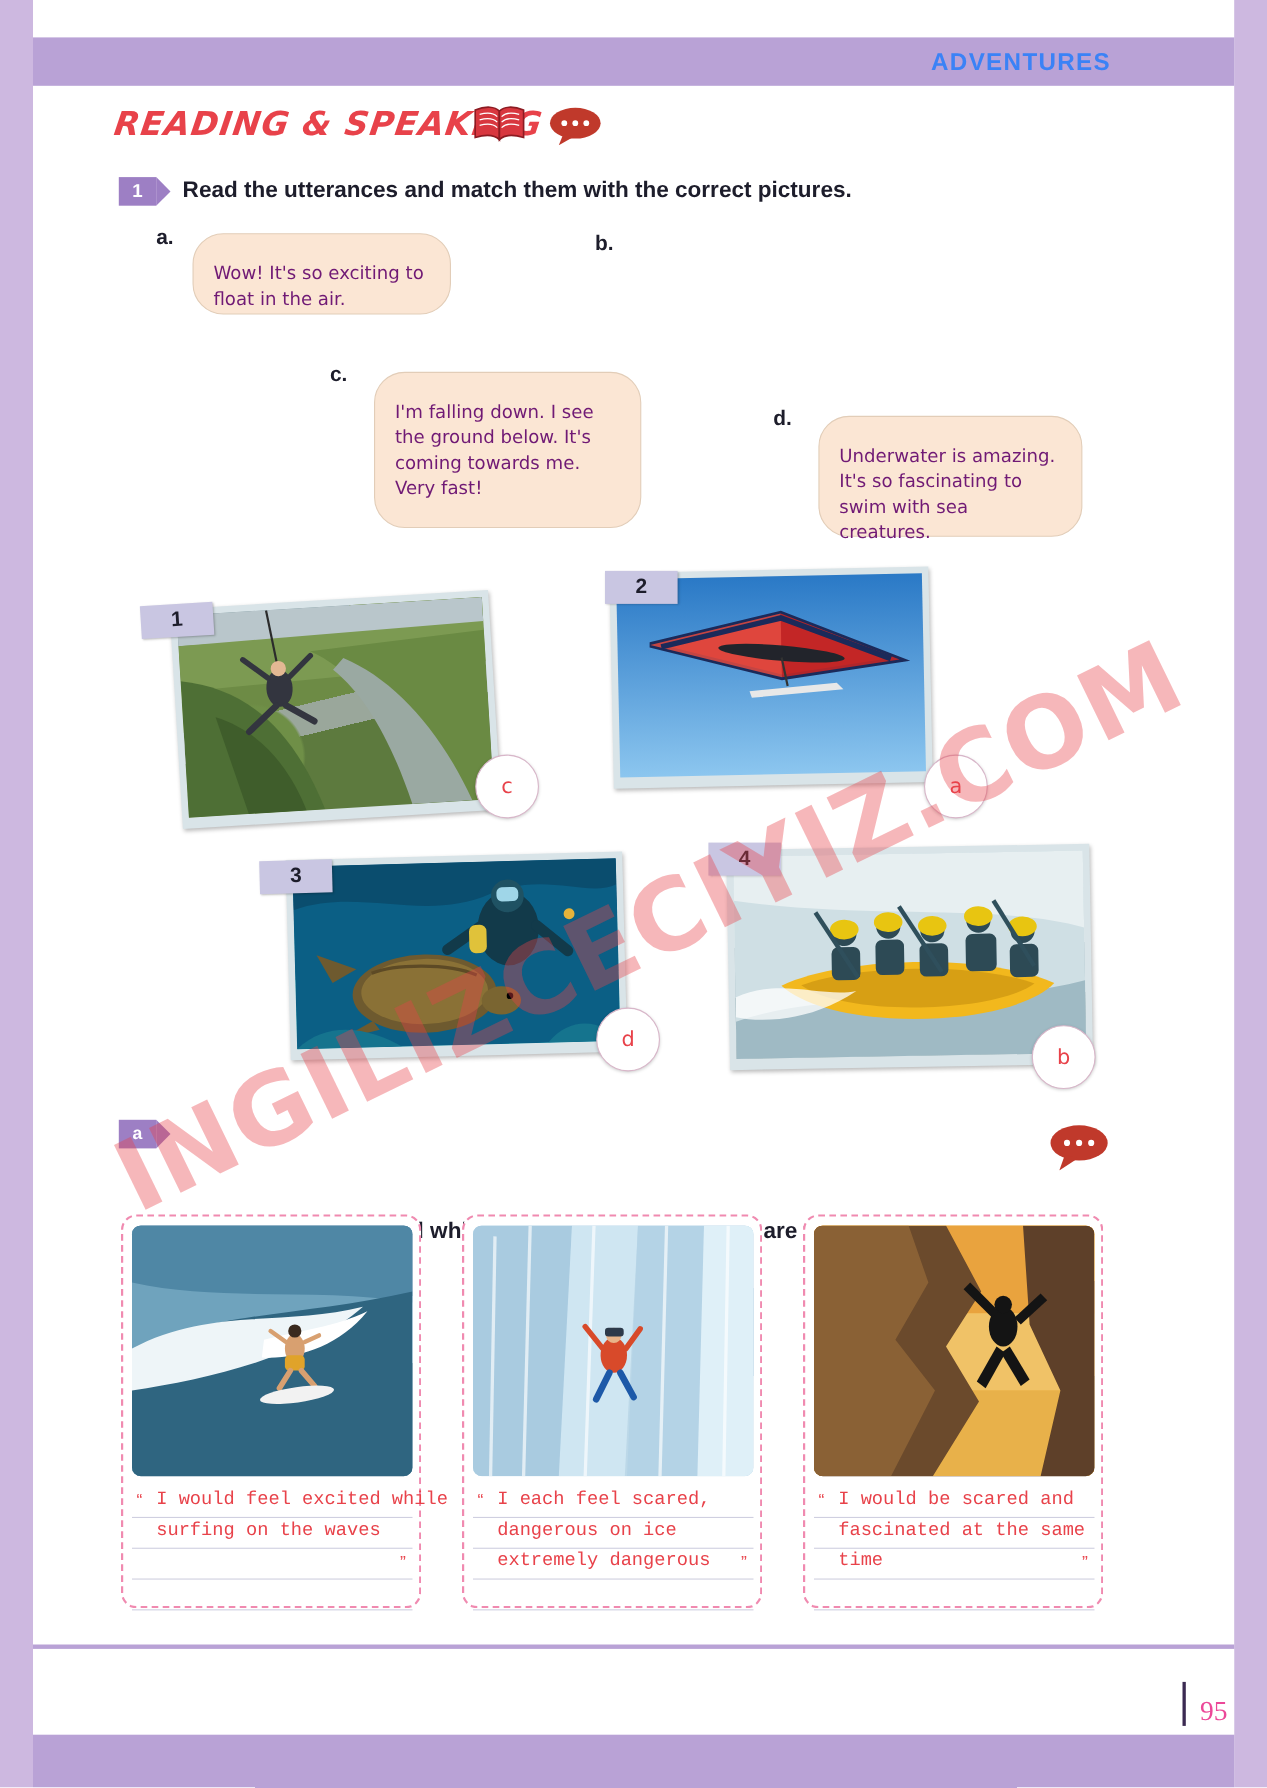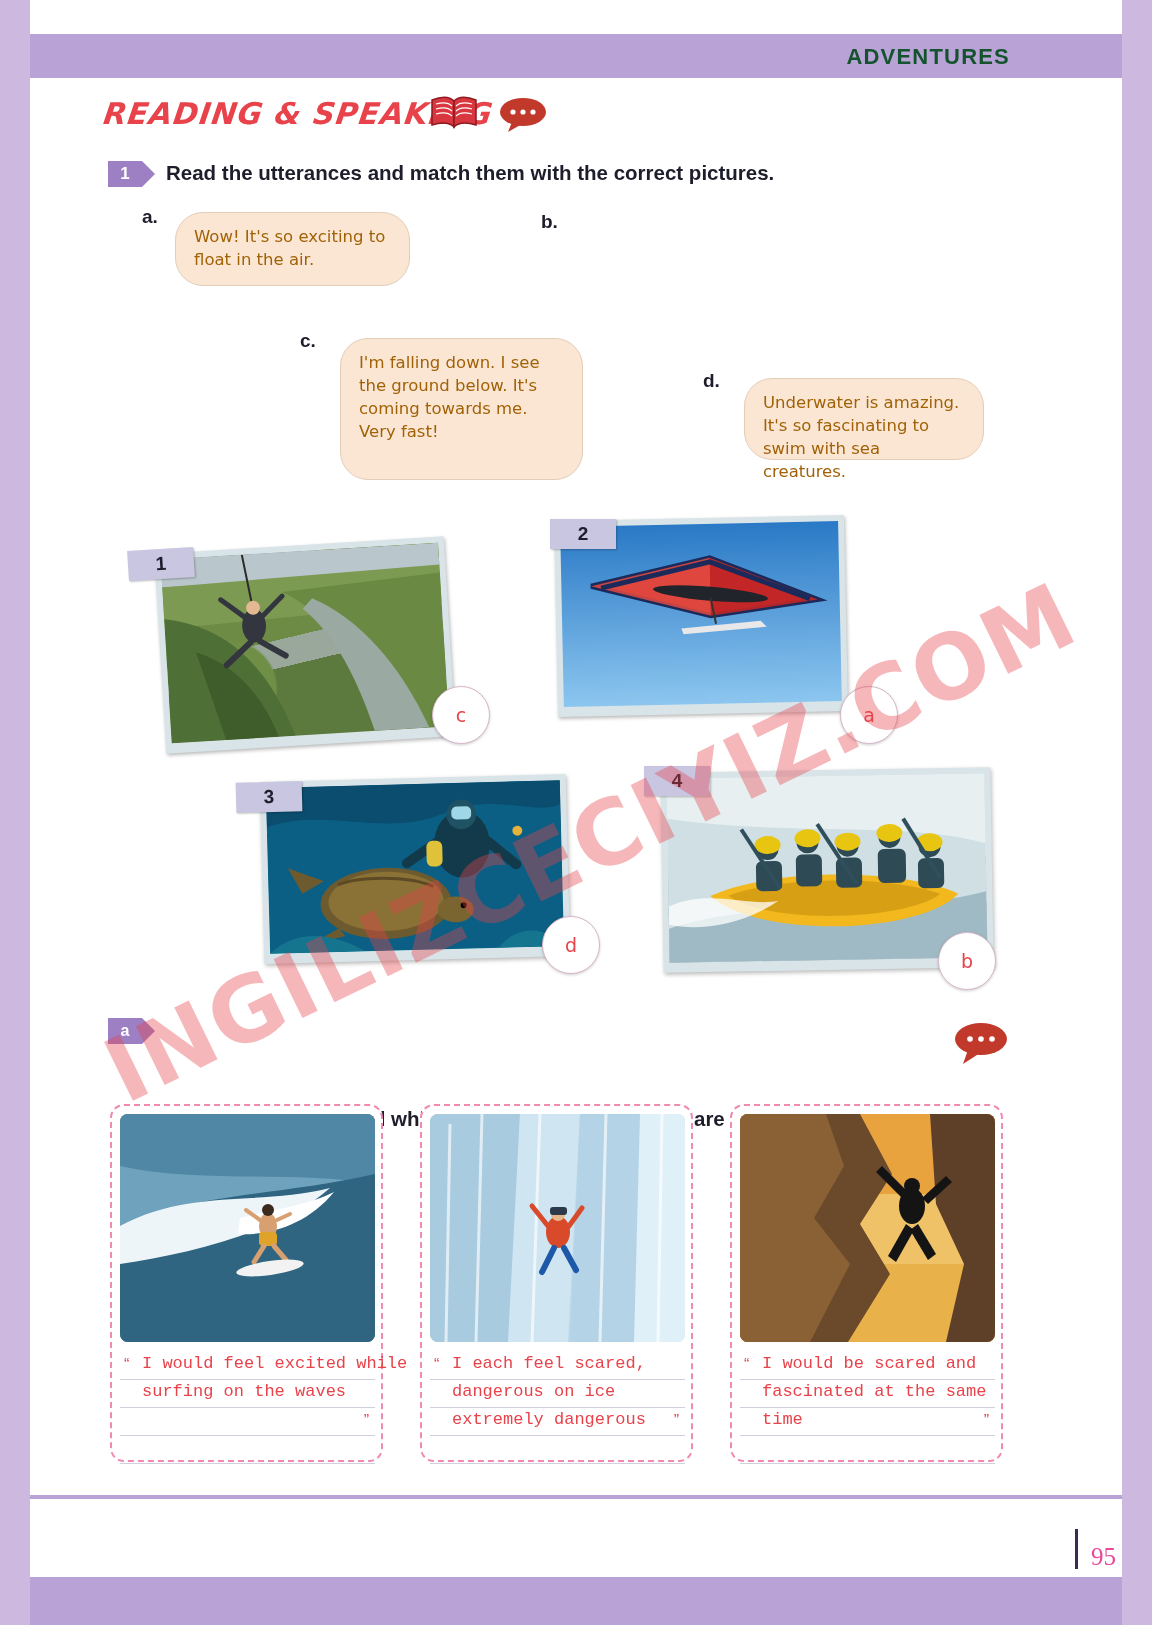--- a/index.html
+++ b/index.html
@@ -39,21 +39,21 @@
     left: 30px; top: 34px;
     width: 1092px; height: 44px;
     background: #b9a2d6;
   }
   .header-title {
     position: absolute;
     right: 142px; top: 44px;
     font-size: 22px;
     font-weight: bold;
     letter-spacing: 1.2px;
-    color: #14532d;
+    color: #3b82f6;
   }
   .footer-band {
     position: absolute;
     left: 30px; bottom: 0px;
     width: 1092px; height: 130px;
     background: #b9a2d6;
   }
   .footer-white {
     position: absolute;
     left: 30px; bottom: 48px;
@@ -130,23 +130,23 @@
     font-size: 19px;
     font-weight: bold;
     color: #1d1d2b;
   }
   .bubble {
     position: absolute;
     background: #fbe6d4;
     border: 1px solid #e2cdb8;
     border-radius: 28px;
     font-size: 16.5px;
-    color: #a16207;
+    color: #701a75;
     line-height: 23px;
-    padding: 12px 18px;
+    padding: 24px 18px;
     box-sizing: border-box;
     font-family: "DejaVu Sans", sans-serif;
   }
   .bubble.yellow {
     background: #fcf4cf;
     border-color: #e9dfae;
   }
   .tail {
     position: absolute;
     width: 0; height: 0;
@@ -322,21 +322,21 @@
     <path d="M2 2 L40 2 L18 48 Z" fill="#fcf4cf" stroke="#e9dfae" stroke-width="1"></path>
   </svg>
 
   <div class="letter-label" style="left:300px; top:330px;">c.</div>
   <div class="bubble" style="left:340px; top:338px; width:243px; height:142px;">I'm falling down. I see the ground below. It's coming towards me. Very fast!</div>
   <svg class="tail" style="left:378px; top:456px;" width="44" height="50">
     <path d="M2 2 L40 2 L16 48 Z" fill="#fbe6d4" stroke="#e2cdb8" stroke-width="1"></path>
   </svg>
 
   <div class="letter-label" style="left:703px; top:370px;">d.</div>
-  <div class="bubble" style="left:744px; top:378px; width:240px; height:82px;">Underwater is amazing. It's so fascinating to swim with sea creatures.</div>
+  <div class="bubble" style="left:744px; top:378px; width:240px; height:110px;">Underwater is amazing. It's so fascinating to swim with sea creatures.</div>
   <svg class="tail" style="left:790px; top:484px;" width="48" height="56">
     <path d="M2 2 L38 2 L32 54 Z" fill="#fbe6d4" stroke="#e2cdb8" stroke-width="1"></path>
   </svg>
 
   <div class="photo" style="left:160px; top:545px; width:290px; height:200px; transform:rotate(-3.5deg);">
     <div class="inner g-bungee">
       <svg viewBox="0 0 280 185" width="100%" height="100%" preserveAspectRatio="none">
         <rect x="0" y="0" width="280" height="28" fill="#b9c6cb"></rect>
         <path d="M0 28 L280 22 L280 60 L0 70 Z" fill="#7c9a52"></path>
         <path d="M120 40 C160 60,190 110,250 185 L280 185 L280 30 Z" fill="#6a8a43"></path>

